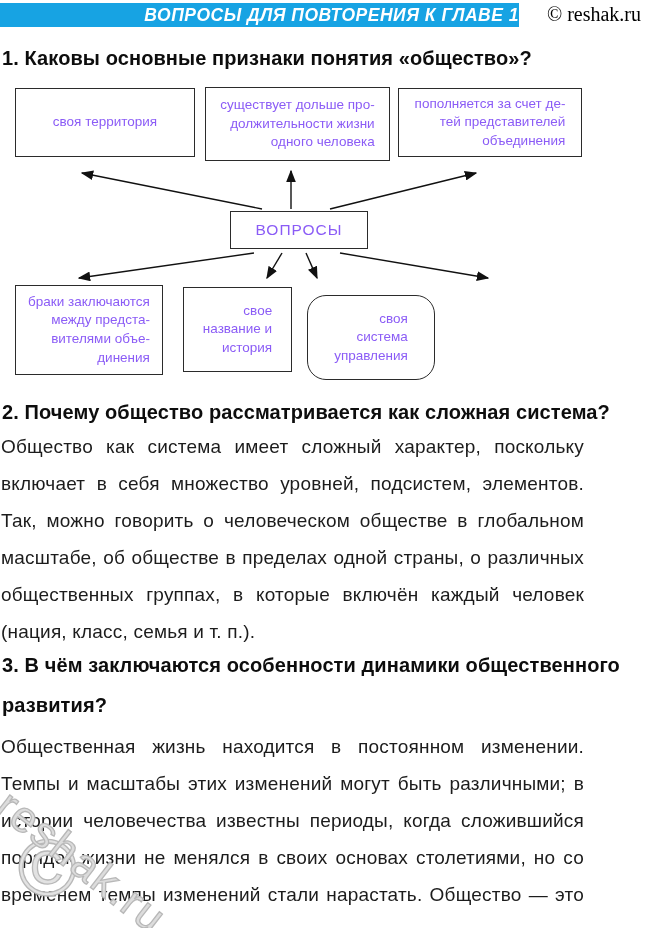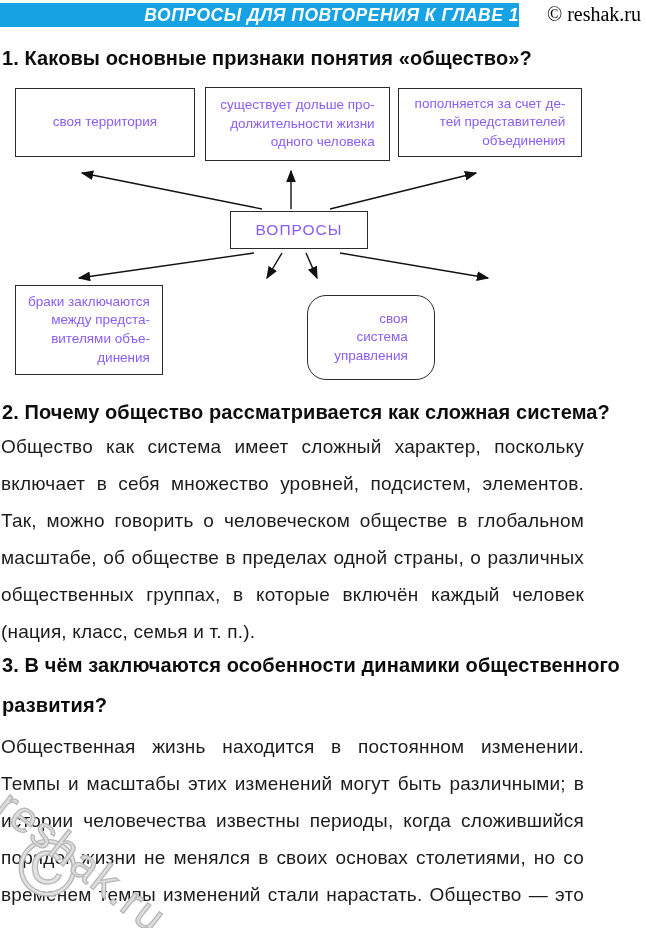--- a/index.html
+++ b/index.html
@@ -114,20 +114,23 @@
     <div class="dbox" id="tb3">пополняется за счет де-
 тей представителей
 объединения</div>
 
     <div class="dbox center" id="cb">ВОПРОСЫ</div>
 
     <div class="dbox" id="bb1">браки заключаются
 между предста-
 вителями объе-
 динения</div>
+    <div class="dbox" id="bb2">свое
+название и
+история</div>
     <div class="dbox" id="bb3">своя
 система
 управления</div>
   </div>
 
   <div class="q-heading" id="q2">2. Почему общество рассматривается как сложная система?</div>
   <div class="para" id="p2">Общество как система имеет сложный характер, поскольку включает в себя множество уровней, подсистем, элементов. Так, можно говорить о человеческом обществе в глобальном масштабе, об обществе в пределах одной страны, о различных общественных группах, в которые включён каждый человек (нация, класс, семья и т. п.).</div>
 
   <div class="q-heading" id="q3">3. В чём заключаются особенности динамики общественного
 развития?</div>

